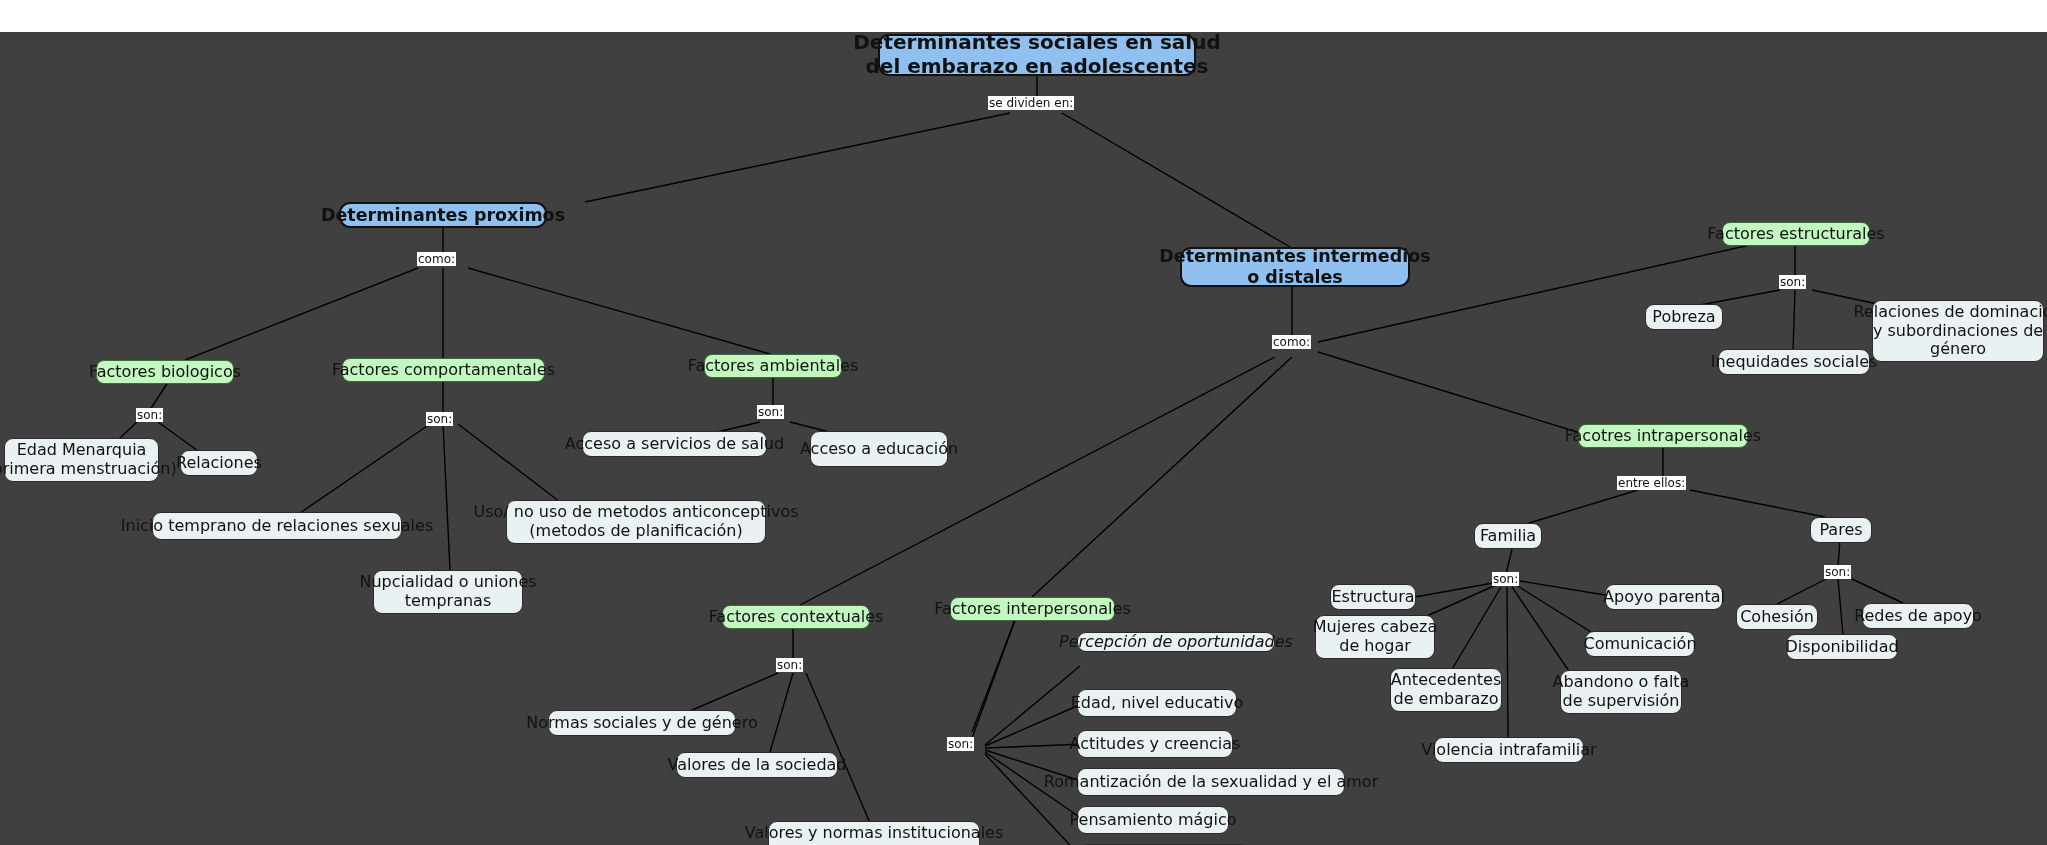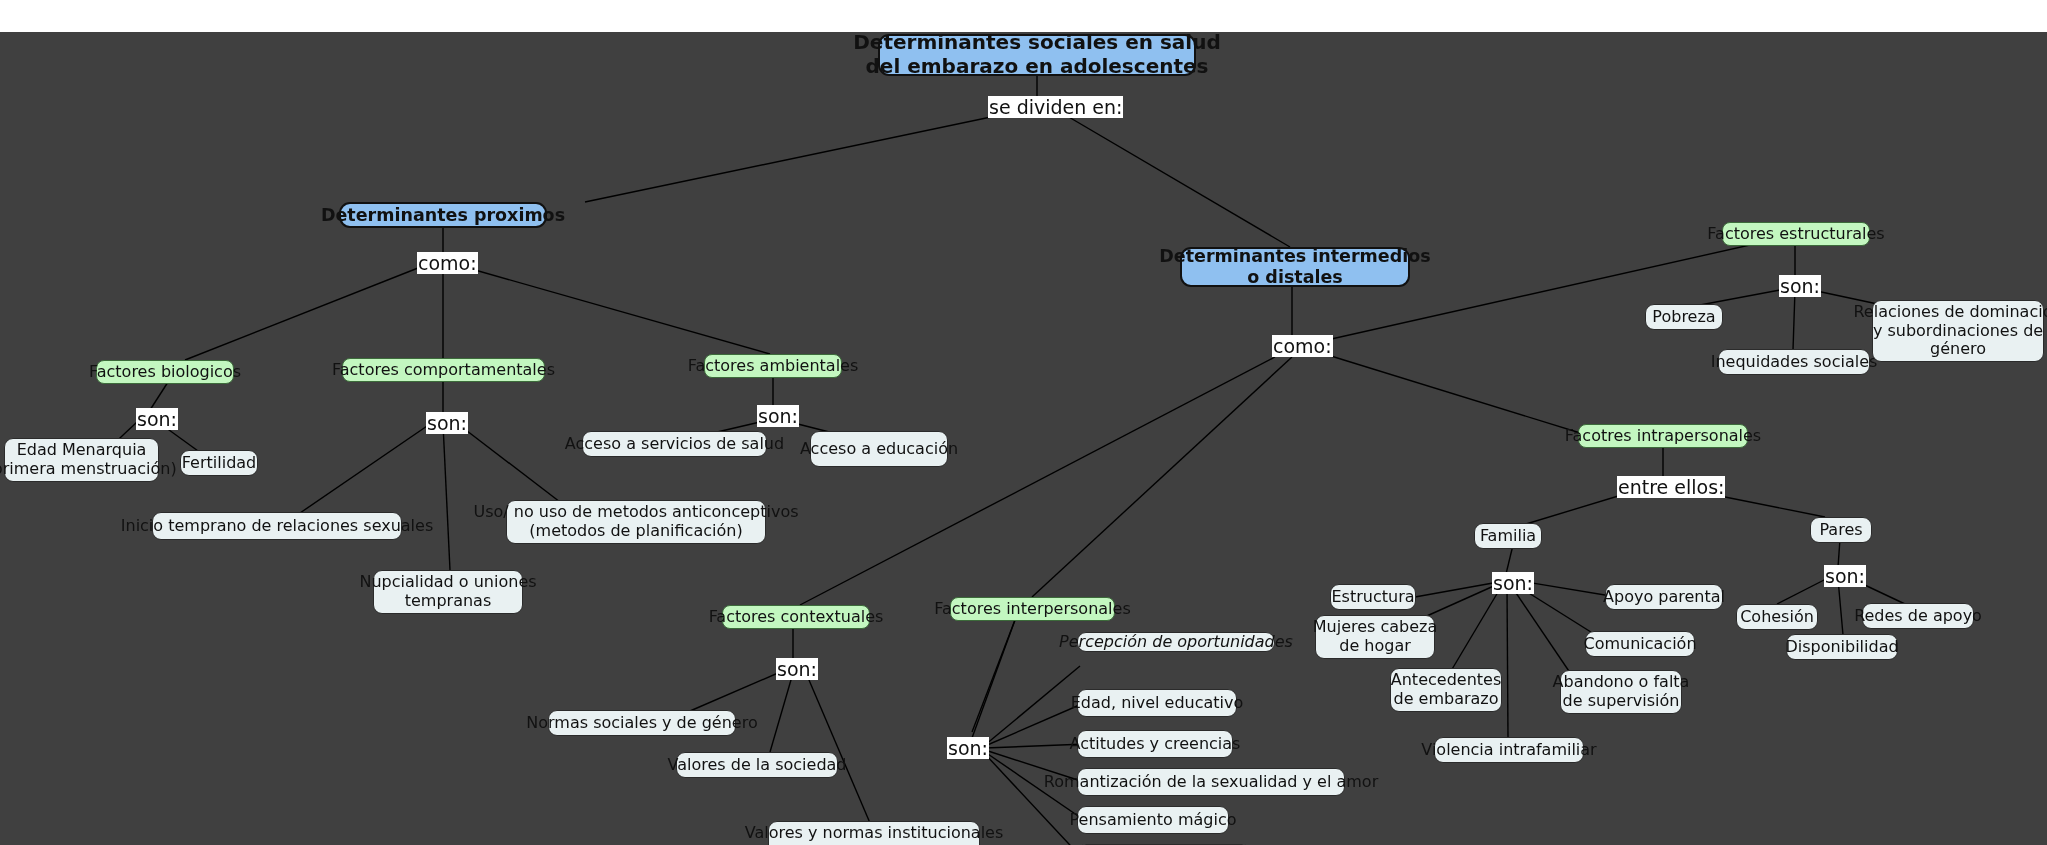--- a/index.html
+++ b/index.html
@@ -65,21 +65,21 @@
   }
   .node.leaf {
     background: #e9f1f2;
     border: 1.4px solid #2b2b2b;
     border-radius: 9px;
     font-size: 16px;
   }
 
   .link-label {
     position: absolute;
-    font-size: 19px;
+    font-size: 12px;
     color: #111111;
     background: #ffffff;
     white-space: nowrap;
     padding: 0 1px;
   }
 </style>
 </head>
 <body>
 
 <div id="canvas">
@@ -201,21 +201,21 @@
 
   <div class="link-label" style="left:1272px; top:303px;">como:</div>
 
   <div class="node factor" style="left:96px; top:328px; width:138px; height:24px;">Factores biologicos</div>
 
   <div class="link-label" style="left:136px; top:376px;">son:</div>
 
   <div class="node leaf" style="left:4px; top:406px; width:155px; height:44px;">Edad Menarquia
 (primera menstruación)</div>
 
-  <div class="node leaf" style="left:180px; top:418px; width:78px; height:26px;">Fertilidad</div>
+  <div class="node leaf" style="left:180px; top:418px; width:78px; height:26px;">Relaciones</div>
 
   <div class="node factor" style="left:342px; top:326px; width:203px; height:24px;">Factores comportamentales</div>
 
   <div class="link-label" style="left:426px; top:380px;">son:</div>
 
   <div class="node leaf" style="left:152px; top:480px; width:250px; height:28px;">Inicio temprano de relaciones sexuales</div>
 
   <div class="node leaf" style="left:373px; top:538px; width:150px; height:44px;">Nupcialidad o uniones
 tempranas</div>
 

